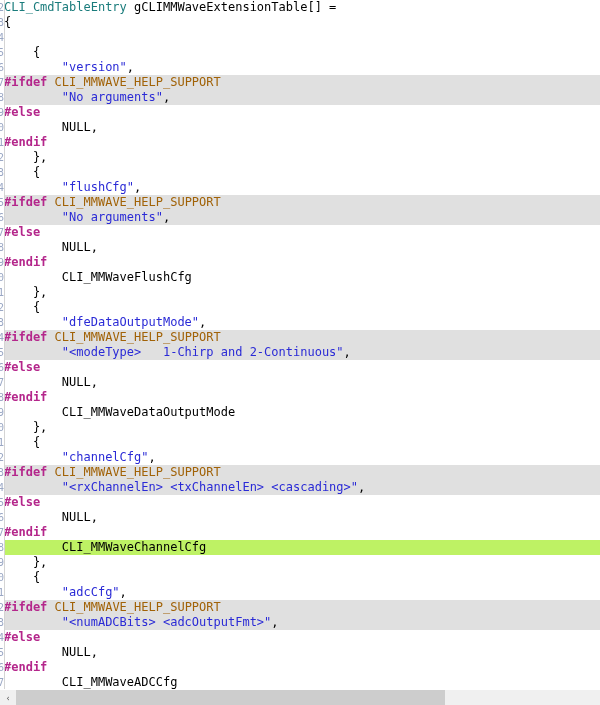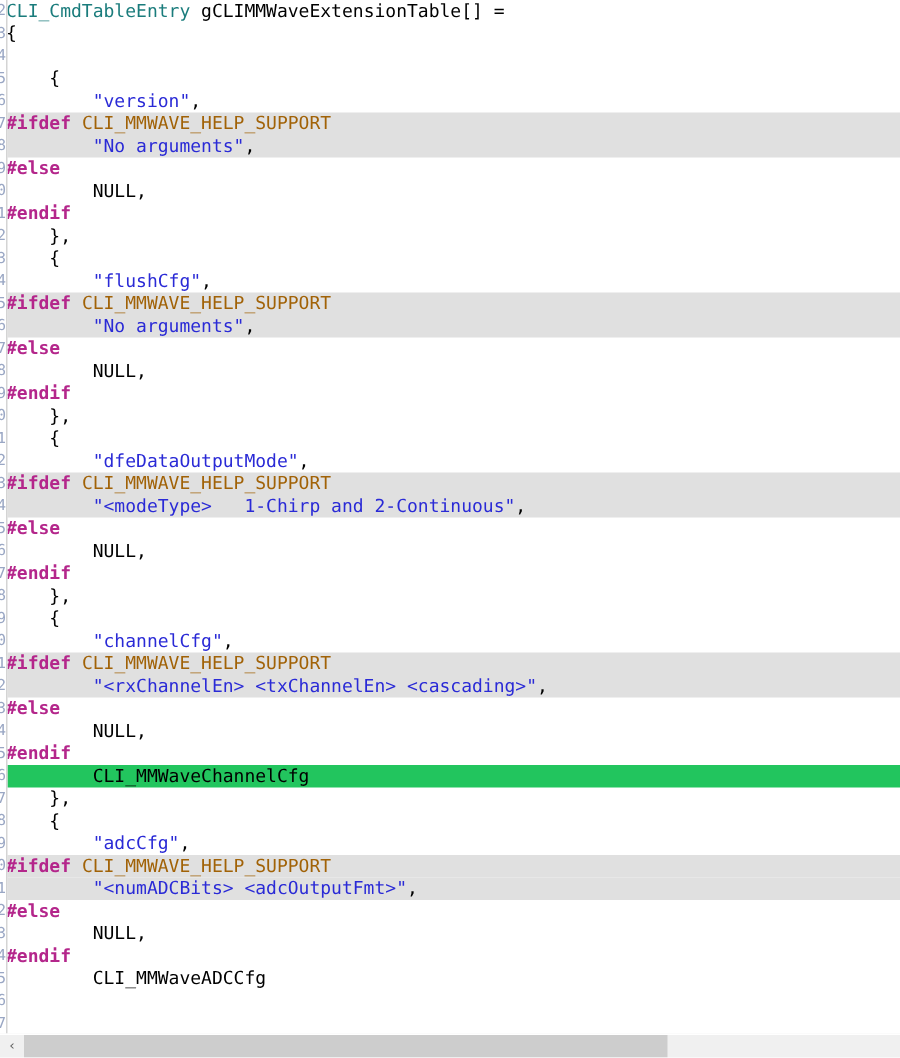--- a/index.html
+++ b/index.html
@@ -45,21 +45,21 @@
     height:15px;
     line-height:15px;
     white-space:pre;
     font-size:12px;
     font-family:"DejaVu Sans Mono","Liberation Mono",monospace;
     color:#000000;
     padding-left:4px;
     letter-spacing:0px;
   }
   .line.hl-gray{background:#e0e0e0;}
-  .line.hl-blue{background:#22c55e;}
+  .line.hl-blue{background:#bef264;}
 
   .tok-type{color:#1a7c7c;}
   .tok-plain{color:#000000;}
   .tok-str{color:#2a2ad6;}
   .tok-pre{color:#b4268b;font-weight:bold;}
   .tok-macro{color:#a16207;}
   .tok-punct{color:#000000;}
 
   
   #hscroll{
@@ -159,28 +159,30 @@
       <div class="line"><span class="tok-plain">        NULL,</span></div>
       <div class="line"><span class="tok-pre">#endif</span></div>
       <div class="line"><span class="tok-punct">    },</span></div>
       <div class="line"><span class="tok-punct">    {</span></div>
       <div class="line"><span class="tok-str">        "flushCfg"</span><span class="tok-punct">,</span></div>
       <div class="line hl-gray"><span class="tok-pre">#ifdef</span><span class="tok-macro"> CLI_MMWAVE_HELP_SUPPORT</span></div>
       <div class="line hl-gray"><span class="tok-str">        "No arguments"</span><span class="tok-punct">,</span></div>
       <div class="line"><span class="tok-pre">#else</span></div>
       <div class="line"><span class="tok-plain">        NULL,</span></div>
       <div class="line"><span class="tok-pre">#endif</span></div>
+      <div class="line"><span class="tok-plain">        CLI_MMWaveFlushCfg</span></div>
       <div class="line"><span class="tok-punct">    },</span></div>
       <div class="line"><span class="tok-punct">    {</span></div>
       <div class="line"><span class="tok-str">        "dfeDataOutputMode"</span><span class="tok-punct">,</span></div>
       <div class="line hl-gray"><span class="tok-pre">#ifdef</span><span class="tok-macro"> CLI_MMWAVE_HELP_SUPPORT</span></div>
       <div class="line hl-gray"><span class="tok-str">        "&lt;modeType&gt;   1-Chirp and 2-Continuous"</span><span class="tok-punct">,</span></div>
       <div class="line"><span class="tok-pre">#else</span></div>
       <div class="line"><span class="tok-plain">        NULL,</span></div>
       <div class="line"><span class="tok-pre">#endif</span></div>
+      <div class="line"><span class="tok-plain">        CLI_MMWaveDataOutputMode</span></div>
       <div class="line"><span class="tok-punct">    },</span></div>
       <div class="line"><span class="tok-punct">    {</span></div>
       <div class="line"><span class="tok-str">        "channelCfg"</span><span class="tok-punct">,</span></div>
       <div class="line hl-gray"><span class="tok-pre">#ifdef</span><span class="tok-macro"> CLI_MMWAVE_HELP_SUPPORT</span></div>
       <div class="line hl-gray"><span class="tok-str">        "&lt;rxChannelEn&gt; &lt;txChannelEn&gt; &lt;cascading&gt;"</span><span class="tok-punct">,</span></div>
       <div class="line"><span class="tok-pre">#else</span></div>
       <div class="line"><span class="tok-plain">        NULL,</span></div>
       <div class="line"><span class="tok-pre">#endif</span></div>
       <div class="line hl-blue"><span class="tok-plain">        CLI_MMWaveChannelCfg</span></div>
       <div class="line"><span class="tok-punct">    },</span></div>

